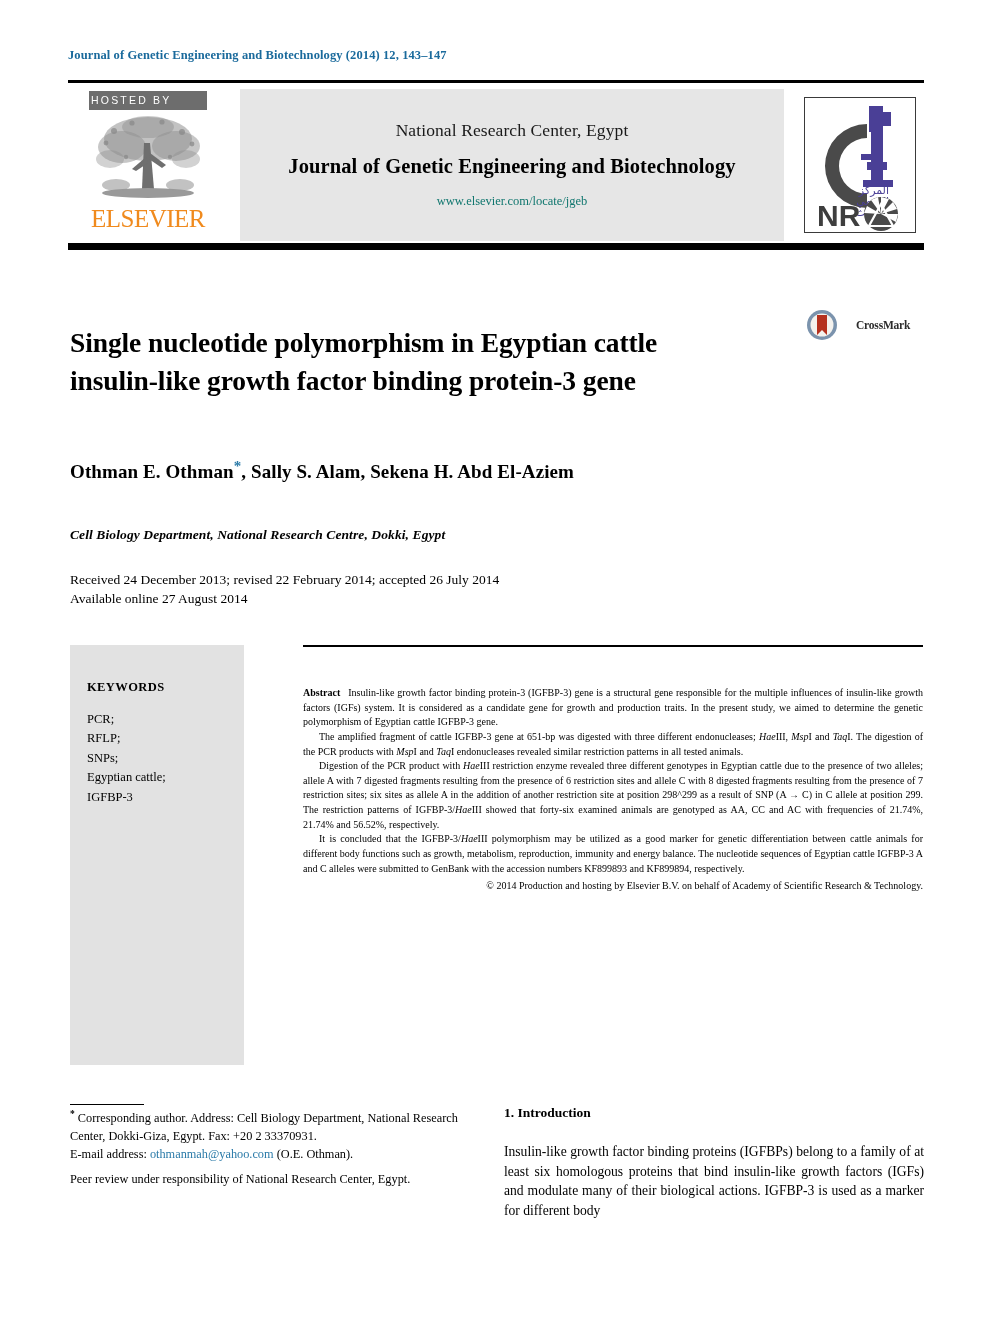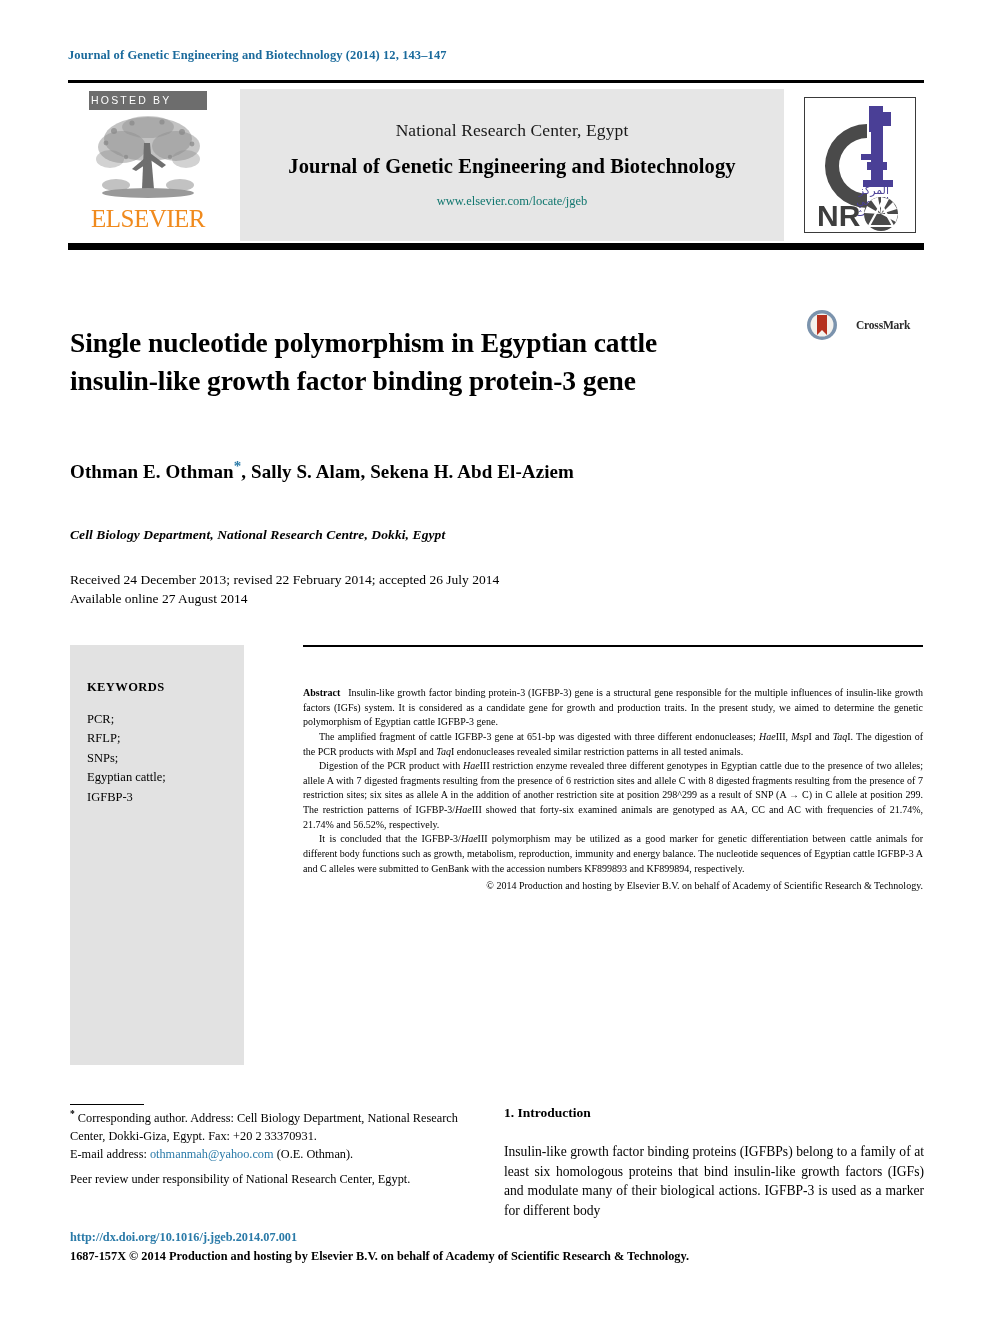--- a/index.html
+++ b/index.html
@@ -470,23 +470,19 @@
     <p class="copyright">© 2014 Production and hosting by Elsevier B.V. on behalf of Academy of Scientific Research &amp; Technology.</p>
   </div>
 
   <div class="footnote-rule"></div>
   <div class="footnotes">
     <div><span class="fn-star">*</span><span> Corresponding author. Address: Cell Biology Department, National Research Center, Dokki-Giza, Egypt. Fax: +20 2 33370931.</span></div>
     <div><span>E-mail address: </span><span class="mail-link">othmanmah@yahoo.com</span><span> (O.E. Othman).</span></div>
     <div class="peer">Peer review under responsibility of National Research Center, Egypt.</div>
   </div>
 
-  <div class="doi-block">
-    <div class="doi-link">http://dx.doi.org/10.1016/j.jgeb.2014.07.001</div>
-    <div class="issn-line">1687-157X © 2014 Production and hosting by Elsevier B.V. on behalf of Academy of Scientific Research &amp; Technology.</div>
-  </div>
 
   <div class="intro-head">1. Introduction</div>
   <div class="intro-body">
     <p>Insulin-like growth factor binding proteins (IGFBPs) belong to a family of at least six homologous proteins that bind insulin-like growth factors (IGFs) and modulate many of their biological actions. IGFBP-3 is used as a marker for different body</p>
   </div>
 
 </div>
 
 </body></html>

